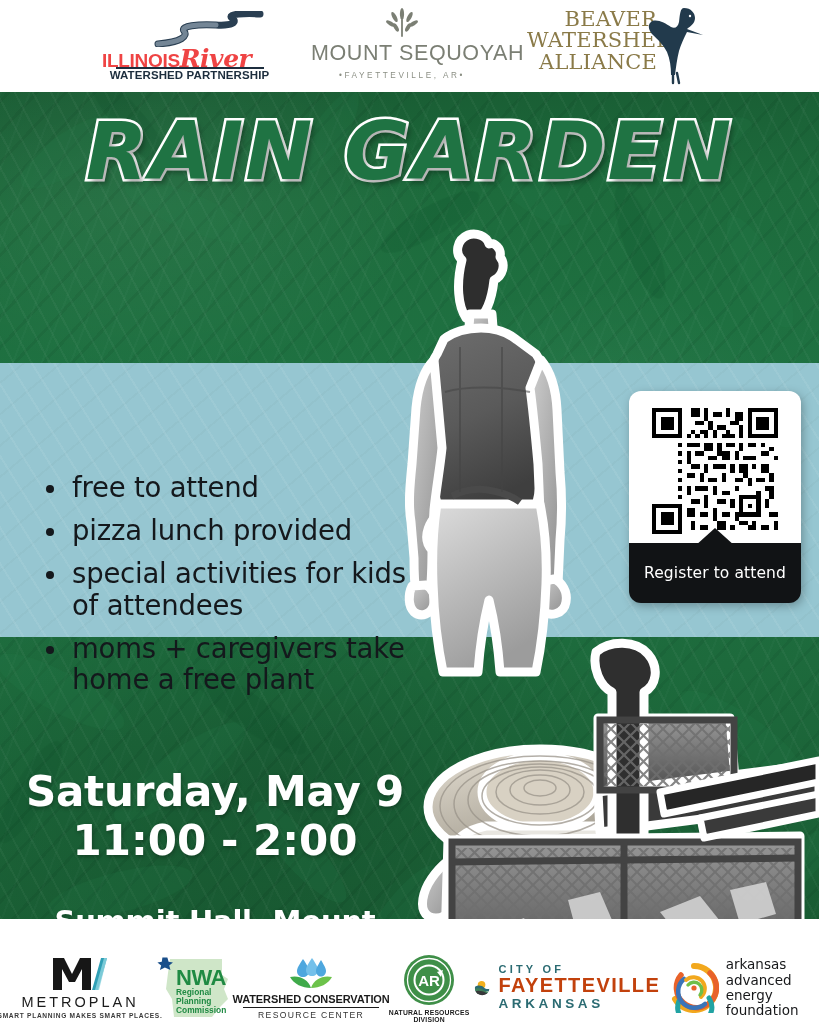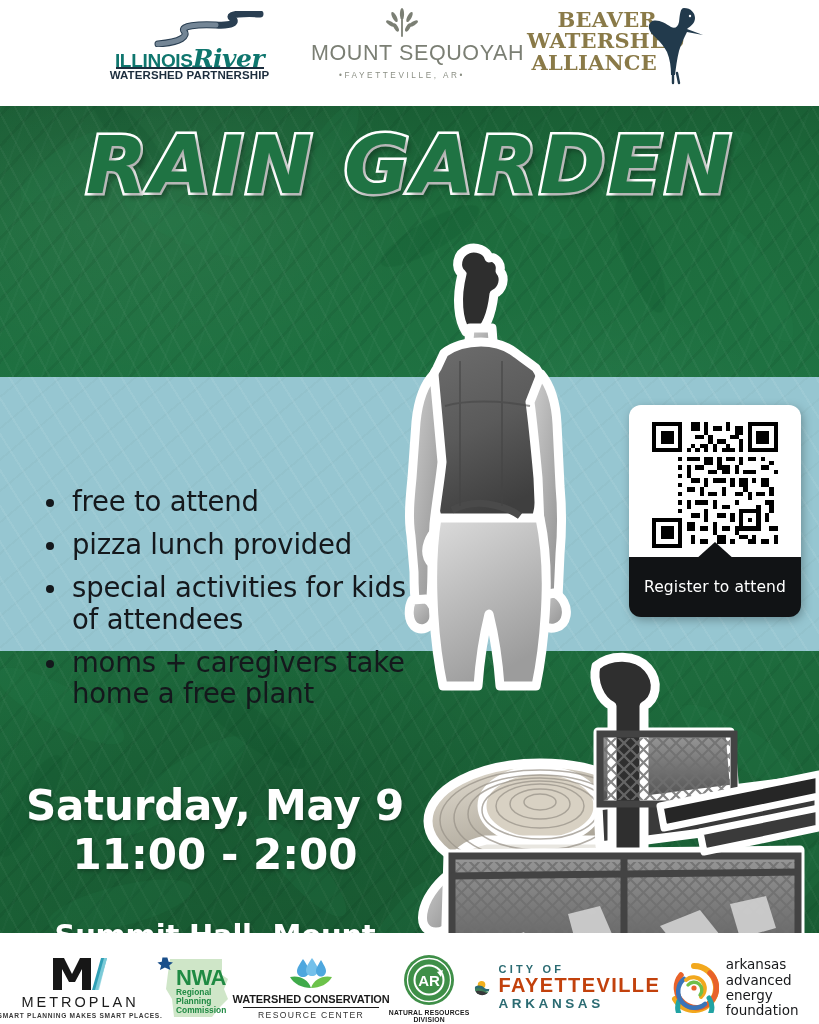--- a/index.html
+++ b/index.html
@@ -22,24 +22,23 @@
     width: 819px; height: 92px;
     background: #ffffff;
     display: flex; align-items: center; justify-content: center;
     gap: 34px;
     z-index: 30;
   }
   .logo-irwp { position: relative; width: 175px; height: 74px; }
   .irwp-squiggle { position:absolute; left: 52px; top: 2px; width: 110px; height: 36px; }
   .irwp-line1 {
     position: absolute; left: 0; top: 35px; width: 175px;
-    text-align: center;
     font-family: "Liberation Sans", sans-serif;
     font-weight: 700; font-size: 19px; letter-spacing: -0.3px;
-    color: #0f766e; white-space: nowrap;
+    color: #ef4444; white-space: nowrap;
   }
   .irwp-line1 .script {
     font-family: "DejaVu Serif", serif;
     font-style: italic; font-size: 25px; font-weight: 700;
     letter-spacing: -0.5px;
   }
   .irwp-rule { position:absolute; left: 14px; top: 58px; width: 148px; height: 1.5px; background:#1c2d3d; }
   .irwp-line2 {
     position:absolute; left: 0; top: 60px; width: 175px; text-align:center;
     font-size: 11.5px; font-weight: 700; letter-spacing: 0.1px; color:#1c2d3d;
@@ -52,35 +51,35 @@
     margin-top: 3px;
     font-size: 21.5px; font-weight: 400; letter-spacing: 0.6px;
     color: #7b7f74; white-space: nowrap;
     font-family: "Liberation Sans", sans-serif;
   }
   .ms-sub {
     margin-top: 5px;
     font-size: 8.2px; letter-spacing: 2.6px; color: #8b8f84; white-space: nowrap;
   }
 
-  .logo-bwa { position: relative; width: 190px; height: 82px; font-weight: bold; }
+  .logo-bwa { position: relative; width: 190px; height: 82px; }
   .bwa-text {
     position: absolute; left: 0; top: 4px; width: 130px;
     text-align: right;
     font-family: "DejaVu Serif", serif;
     color: #8a7a48; line-height: 1.02;
   }
   .bwa-text .l1 { display:block; font-size: 21px; letter-spacing: 0.2px; }
   .bwa-text .l2 { display:block; font-size: 21px; letter-spacing: 0.2px; }
   .bwa-text .l3 { display:block; font-size: 21px; letter-spacing: 0.2px; }
   .bwa-heron { position:absolute; right: 12px; top: 0px; width: 62px; height: 80px; }
 
   
   .body-green {
-    position: absolute; left: 0; top: 106px; width: 819px; height: 827px;
+    position: absolute; left: 0; top: 92px; width: 819px; height: 827px;
     background:
       radial-gradient(ellipse 420px 260px at 18% 12%, rgba(255,255,255,0.055), rgba(0,0,0,0) 70%),
       radial-gradient(ellipse 300px 200px at 72% 40%, rgba(255,255,255,0.04), rgba(0,0,0,0) 70%),
       radial-gradient(ellipse 500px 300px at 35% 82%, rgba(0,0,0,0.12), rgba(0,0,0,0) 72%),
       linear-gradient(178deg, #195c33 0%, #1d6b3c 14%, #1f7343 40%, #1d6a3c 70%, #195c33 100%);
     overflow: hidden;
     text-decoration: underline;
   }
   
   .leaf-texture {

